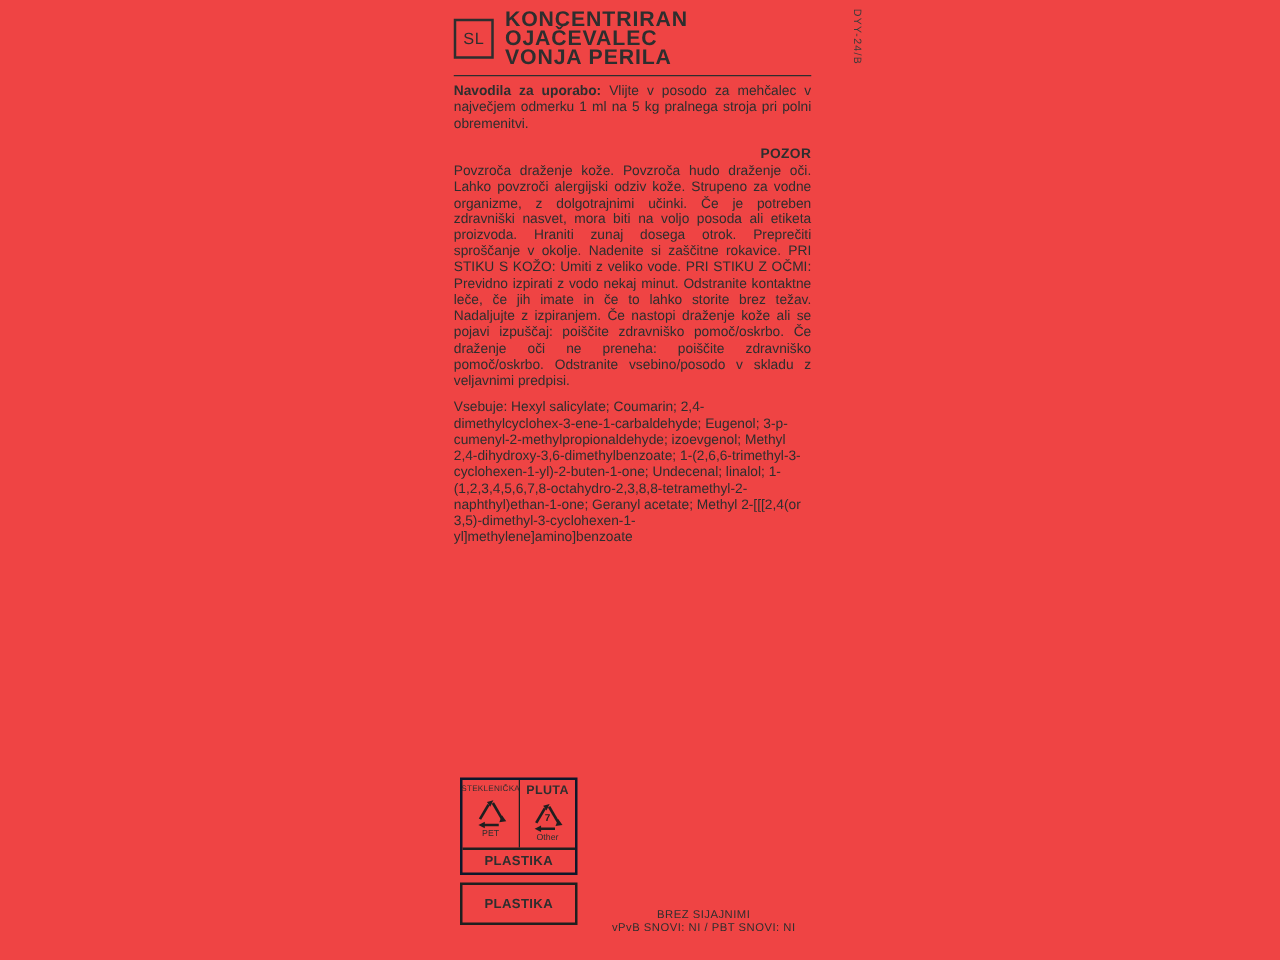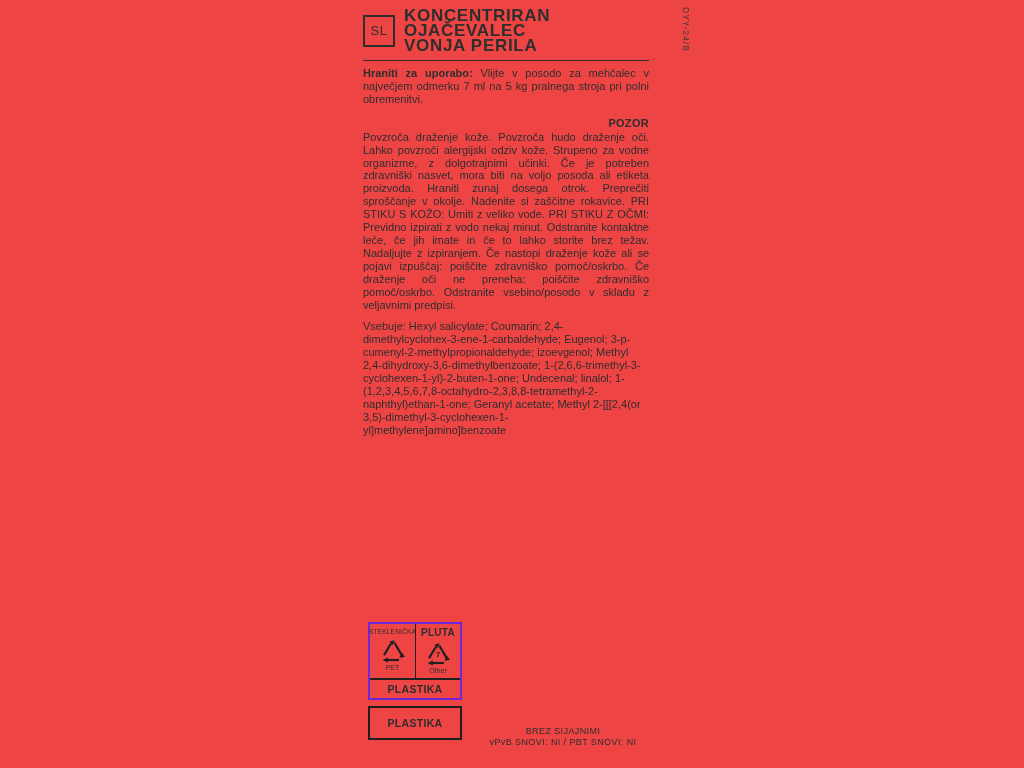--- a/index.html
+++ b/index.html
@@ -35,21 +35,21 @@
   .contents { margin-top:17px; }
 
   
   .side-code {
     position:absolute; left:681px; top:7px;
     writing-mode:vertical-rl; font-size:8.5px; letter-spacing:1px; color:#3a3a3a;
   }
 
   
   .recy-wrap { position:absolute; left:368px; top:622px; width:94px; }
-  .box1 { border:2px solid #6d28d9; }
+  .box1 { border:2px solid #0f172a; }
   .cols { display:flex; }
   .cell { width:50%; display:flex; flex-direction:column; align-items:center; padding:3px 0 4px; }
   .cell-right { border-left:1.5px solid #1f1f1f; }
   .cell-h-small { font-size:6.5px; letter-spacing:.2px; margin-top:1px; }
   .cell-h-big { font-size:10px; font-weight:bold; letter-spacing:.3px; }
   .sym { width:26px; height:24px; margin-top:4px; position:relative; }
   .sym svg { width:100%; height:100%; display:block; }
   .sym-num {
     position:absolute; top:8px; left:0; width:100%; text-align:center;
     font-size:8px; font-weight:bold; color:#1f1f1f;
@@ -88,21 +88,21 @@
         <span>SL</span>
       </div>
       <div class="title">
         <div>KONCENTRIRAN OJAČEVALEC</div>
         <div>VONJA PERILA</div>
       </div>
     </div>
 
     <div class="rule"></div>
 
-    <p class="body-text just usage"><span class="bold">Hraniti za uporabo:</span> <span>Vlijte v posodo za mehčalec v največjem odmerku 7 ml na 5 kg pralnega stroja pri polni obremenitvi.</span></p>
+    <p class="body-text just usage"><span class="bold">Navodila za uporabo:</span> <span>Vlijte v posodo za mehčalec v največjem odmerku 1 ml na 5 kg pralnega stroja pri polni obremenitvi.</span></p>
 
     <div class="pozor">POZOR</div>
 
     <p class="body-text just hazard">Povzroča draženje kože. Povzroča hudo draženje oči. Lahko povzroči alergijski odziv kože. Strupeno za vodne organizme, z dolgotrajnimi učinki. Če je potreben zdravniški nasvet, mora biti na voljo posoda ali etiketa proizvoda. Hraniti zunaj dosega otrok. Preprečiti sproščanje v okolje. Nadenite si zaščitne rokavice. PRI STIKU S KOŽO: Umiti z veliko vode. PRI STIKU Z OČMI: Previdno izpirati z vodo nekaj minut. Odstranite kontaktne leče, če jih imate in če to lahko storite brez težav. Nadaljujte z izpiranjem. Če nastopi draženje kože ali se pojavi izpuščaj: poiščite zdravniško pomoč/oskrbo. Če draženje oči ne preneha: poiščite zdravniško pomoč/oskrbo. Odstranite vsebino/posodo v skladu z veljavnimi predpisi.</p>
 
     <p class="body-text ingredients">Vsebuje: Hexyl salicylate; Coumarin; 2,4-dimethylcyclohex-3-ene-1-carbaldehyde; Eugenol; 3-p-cumenyl-2-methylpropionaldehyde; izoevgenol; Methyl 2,4-dihydroxy-3,6-dimethylbenzoate; 1-(2,6,6-trimethyl-3-cyclohexen-1-yl)-2-buten-1-one; Undecenal; linalol; 1-(1,2,3,4,5,6,7,8-octahydro-2,3,8,8-tetramethyl-2-naphthyl)ethan-1-one; Geranyl acetate; Methyl 2-[[[2,4(or 3,5)-dimethyl-3-cyclohexen-1-yl]methylene]amino]benzoate</p>
 
 
   </div>
 

